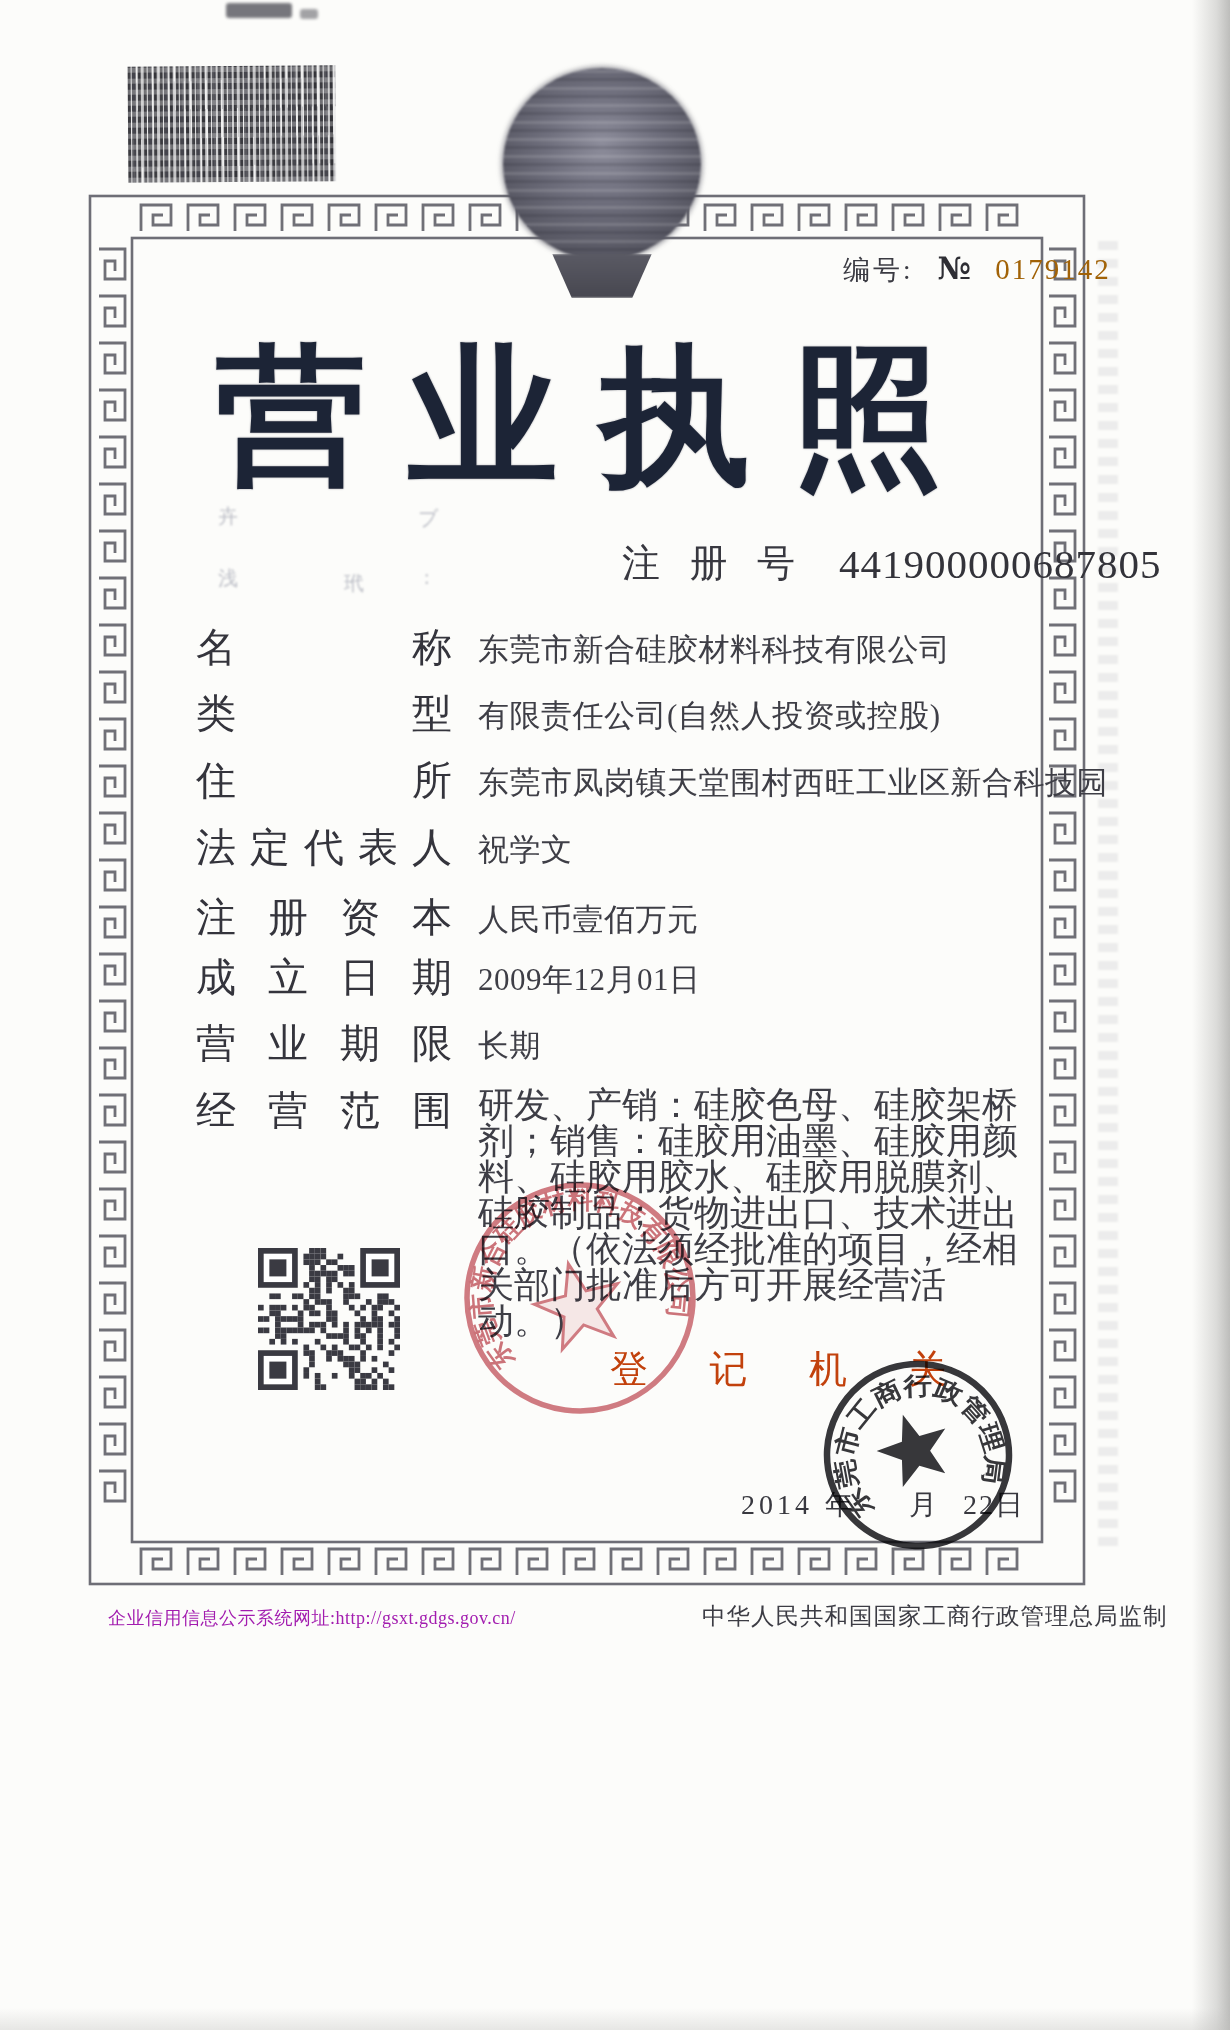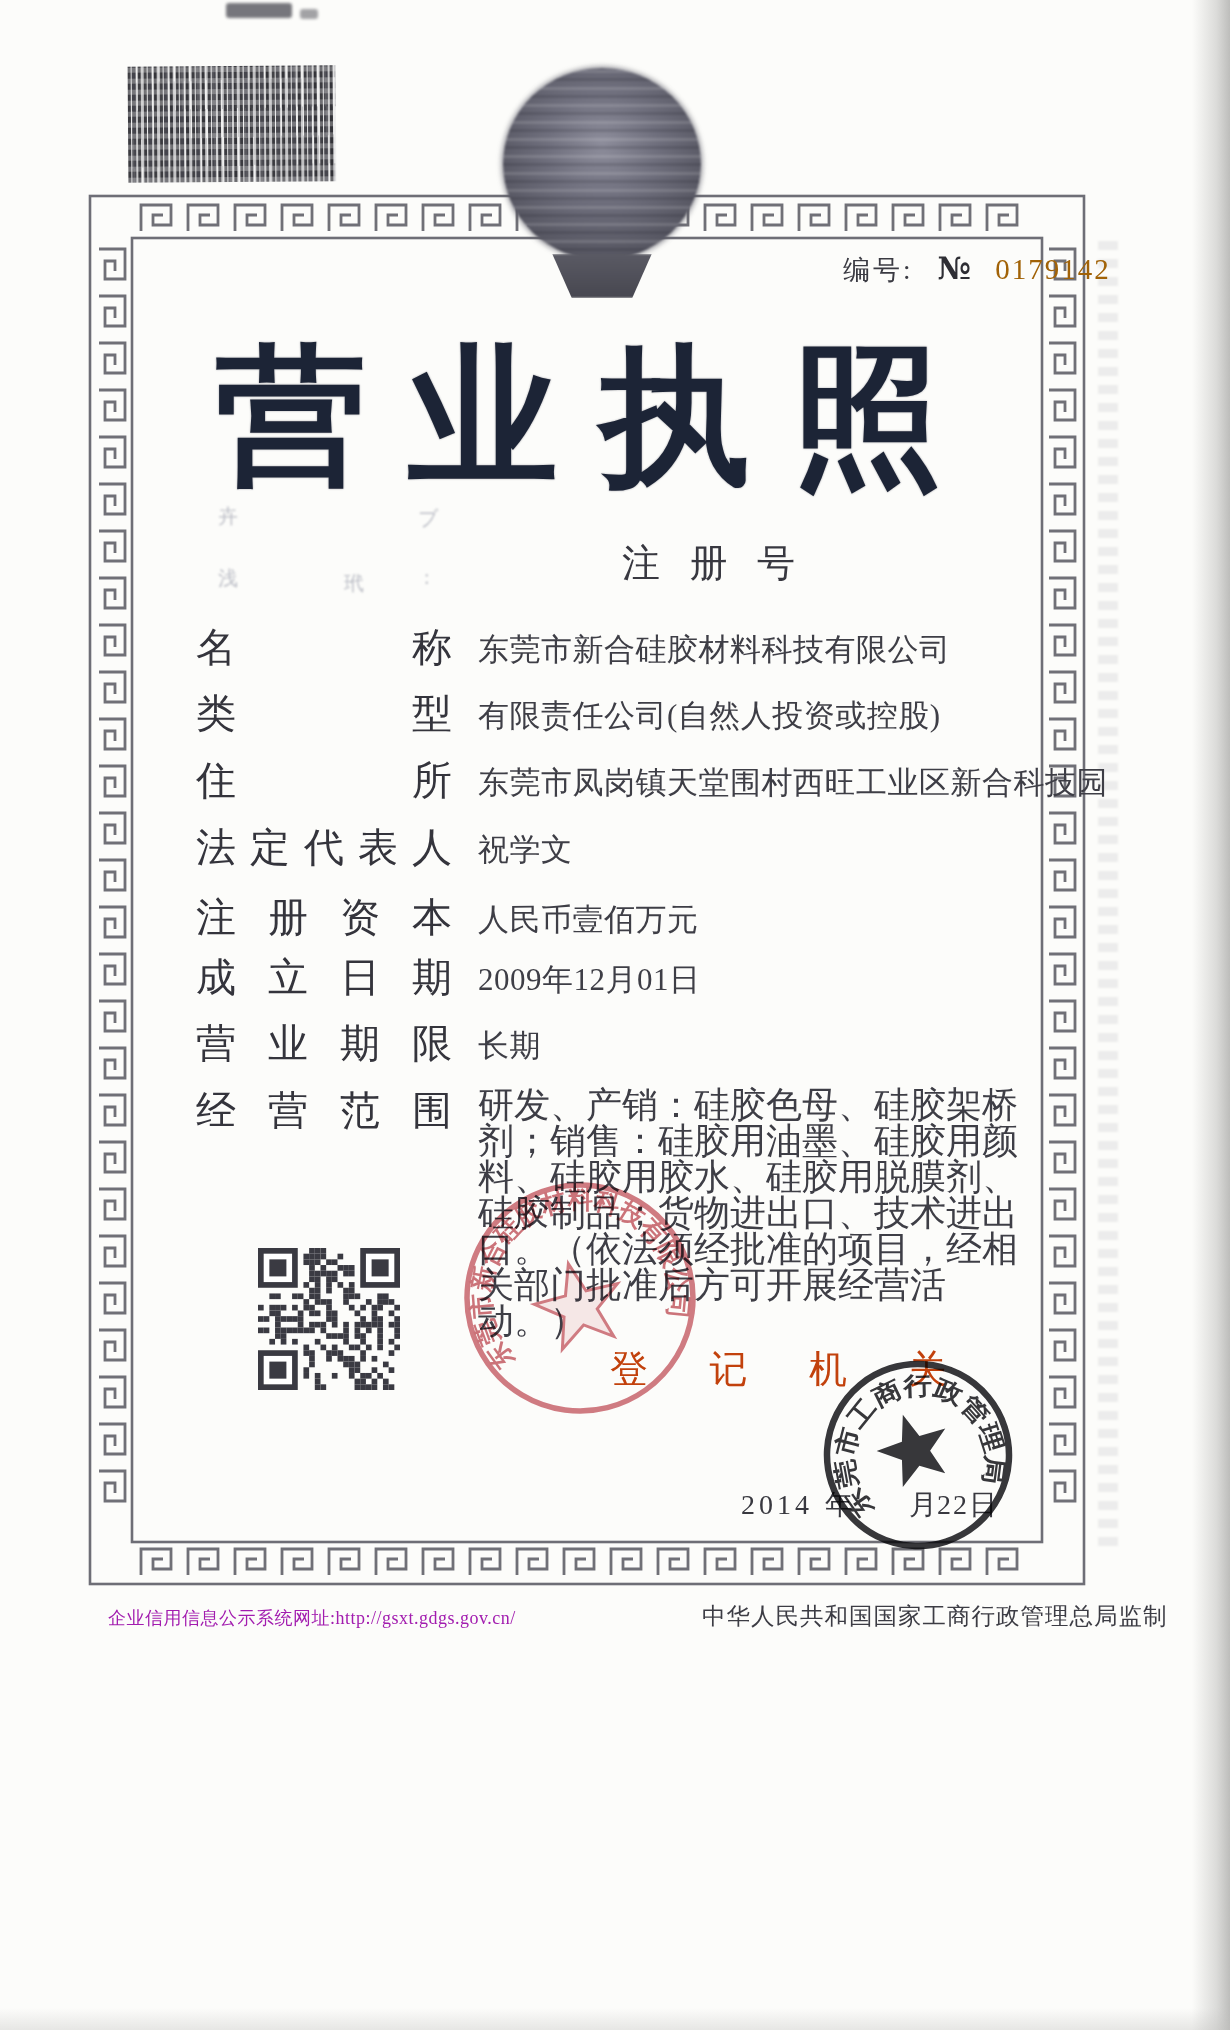--- a/index.html
+++ b/index.html
@@ -73,21 +73,21 @@
     letter-spacing:0;
   }
   
   .qr{left:258px;top:1248px;z-index:4;}
   
   .registrar{left:610px;top:1344px;font-size:38px;letter-spacing:26px;color:#c2410c;white-space:nowrap;z-index:4;}
   .dateline{left:741px;top:1486px;display:flex;align-items:baseline;font-size:28px;color:#38383f;z-index:4;}
   .dateline .y{letter-spacing:4px;}
   .dateline .u1{margin-left:12px;}
   .dateline .u2{margin-left:56px;}
-  .dateline .d{letter-spacing:2px;}
+  .dateline .d{margin-left:26px;letter-spacing:2px;}
   
   .footer-left{left:108px;top:1606px;font-size:18px;color:#a21caf;letter-spacing:.5px;z-index:4;}
   .footer-right{left:702px;top:1600px;font-size:23.5px;color:#3c3c44;letter-spacing:1px;z-index:4;}
   
   .stamps{left:0;top:0;z-index:6;mix-blend-mode:multiply;pointer-events:none;}
   
   .smudge{background:#4a4a52;filter:blur(1.4px);opacity:.75;z-index:2;}
   .faint{color:rgba(92,98,120,.4);filter:blur(.8px);font-size:20px;z-index:2;}
   .edge-right{
     right:0;top:0;width:38px;height:2030px;z-index:8;pointer-events:none;
@@ -226,20 +226,21 @@
 <div class="abs serial">
   <span class="lab">编号:</span>
   <span class="sym">№</span>
   <span class="num">0179142</span>
 </div>
 
 <div class="abs title">营业执照</div>
 
 <div class="abs regline">
   <span class="lab">注 册 号</span>
+  <span class="num">441900000687805</span>
 </div>
 
 <div class="abs" style="left:0;top:0;z-index:4;">
     <div class="row" style="top: 620px;">
       <div class="flabel">
         <span>名</span>
         <span>称</span>
       </div>
       <div class="fvalue">东莞市新合硅胶材料科技有限公司</div>
     </div>

